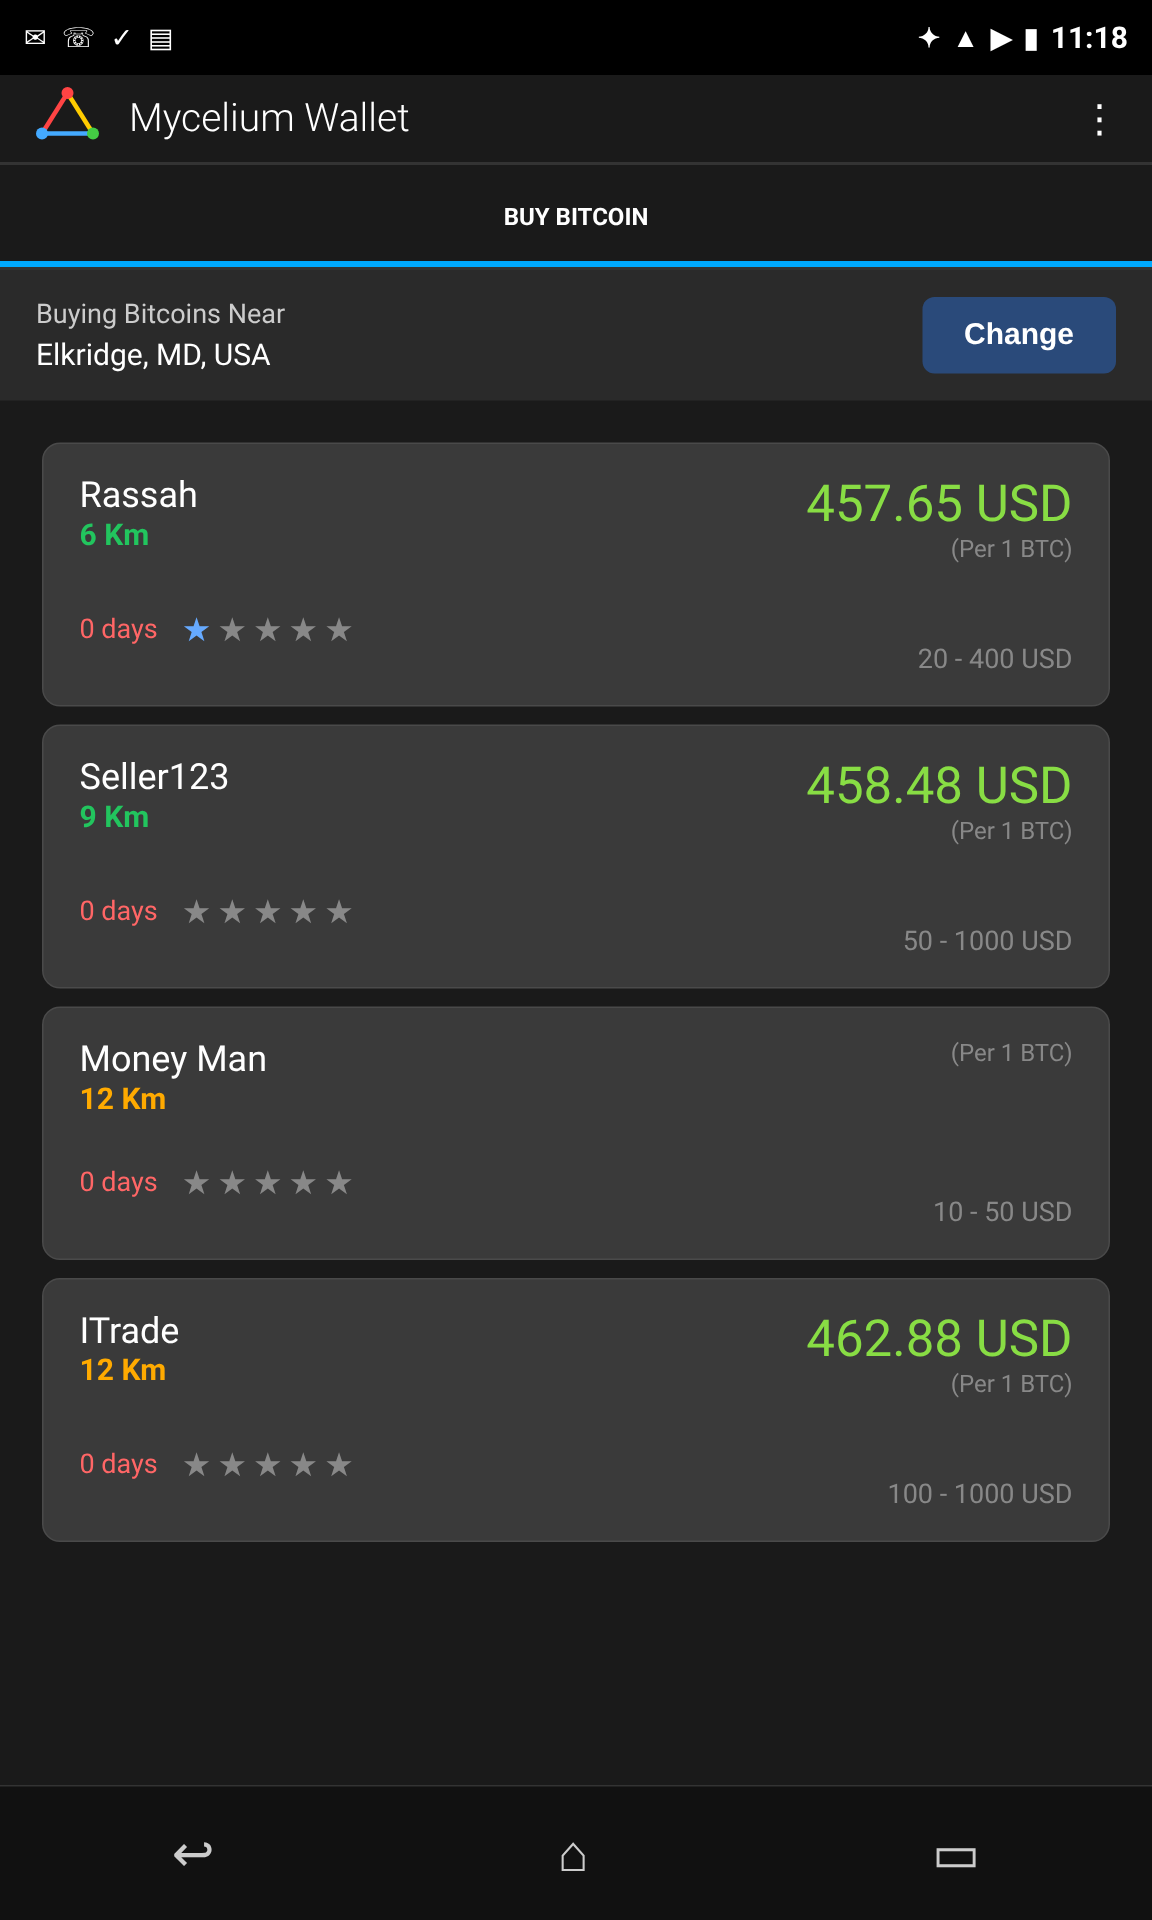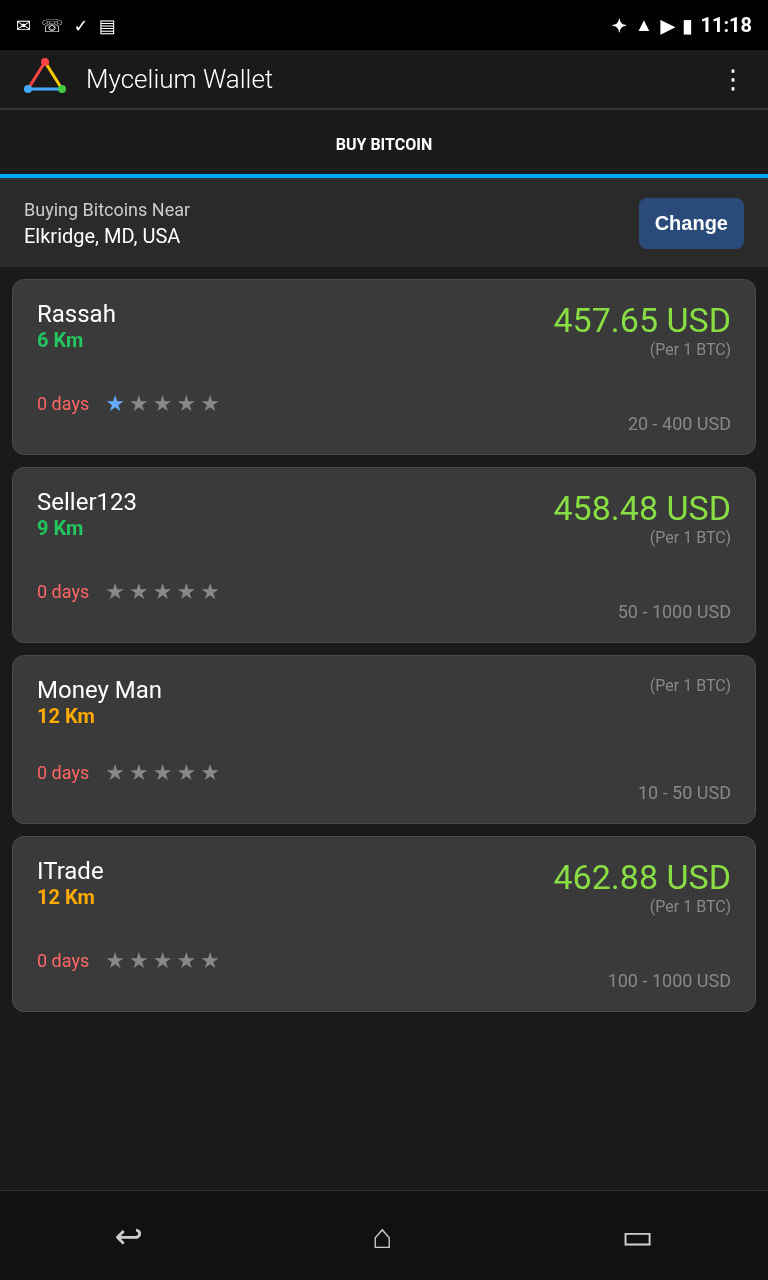--- a/index.html
+++ b/index.html
@@ -129,30 +129,30 @@
       text-align: center;
     }
     .location-value {
       font-size: 20px;
       color: #fff;
     }
     .change-button {
       background: #2a4a7a;
       color: #fff;
       border: none;
-      padding: 14px 16px;
+      padding: 14px 28px;
       font-size: 20px;
       font-weight: bold;
       border-radius: 8px;
       cursor: pointer;
     }
 
     
     .listings {
-      padding: 12px;
+      padding: 28px;
       display: flex;
       flex-direction: column;
       gap: 12px;
       overflow-y: auto;
       height: calc(1280px - 50px - 80px - 70px - 80px - 90px);
     }
 
     .listing-card {
       background: #3a3a3a;
       border-radius: 12px;

